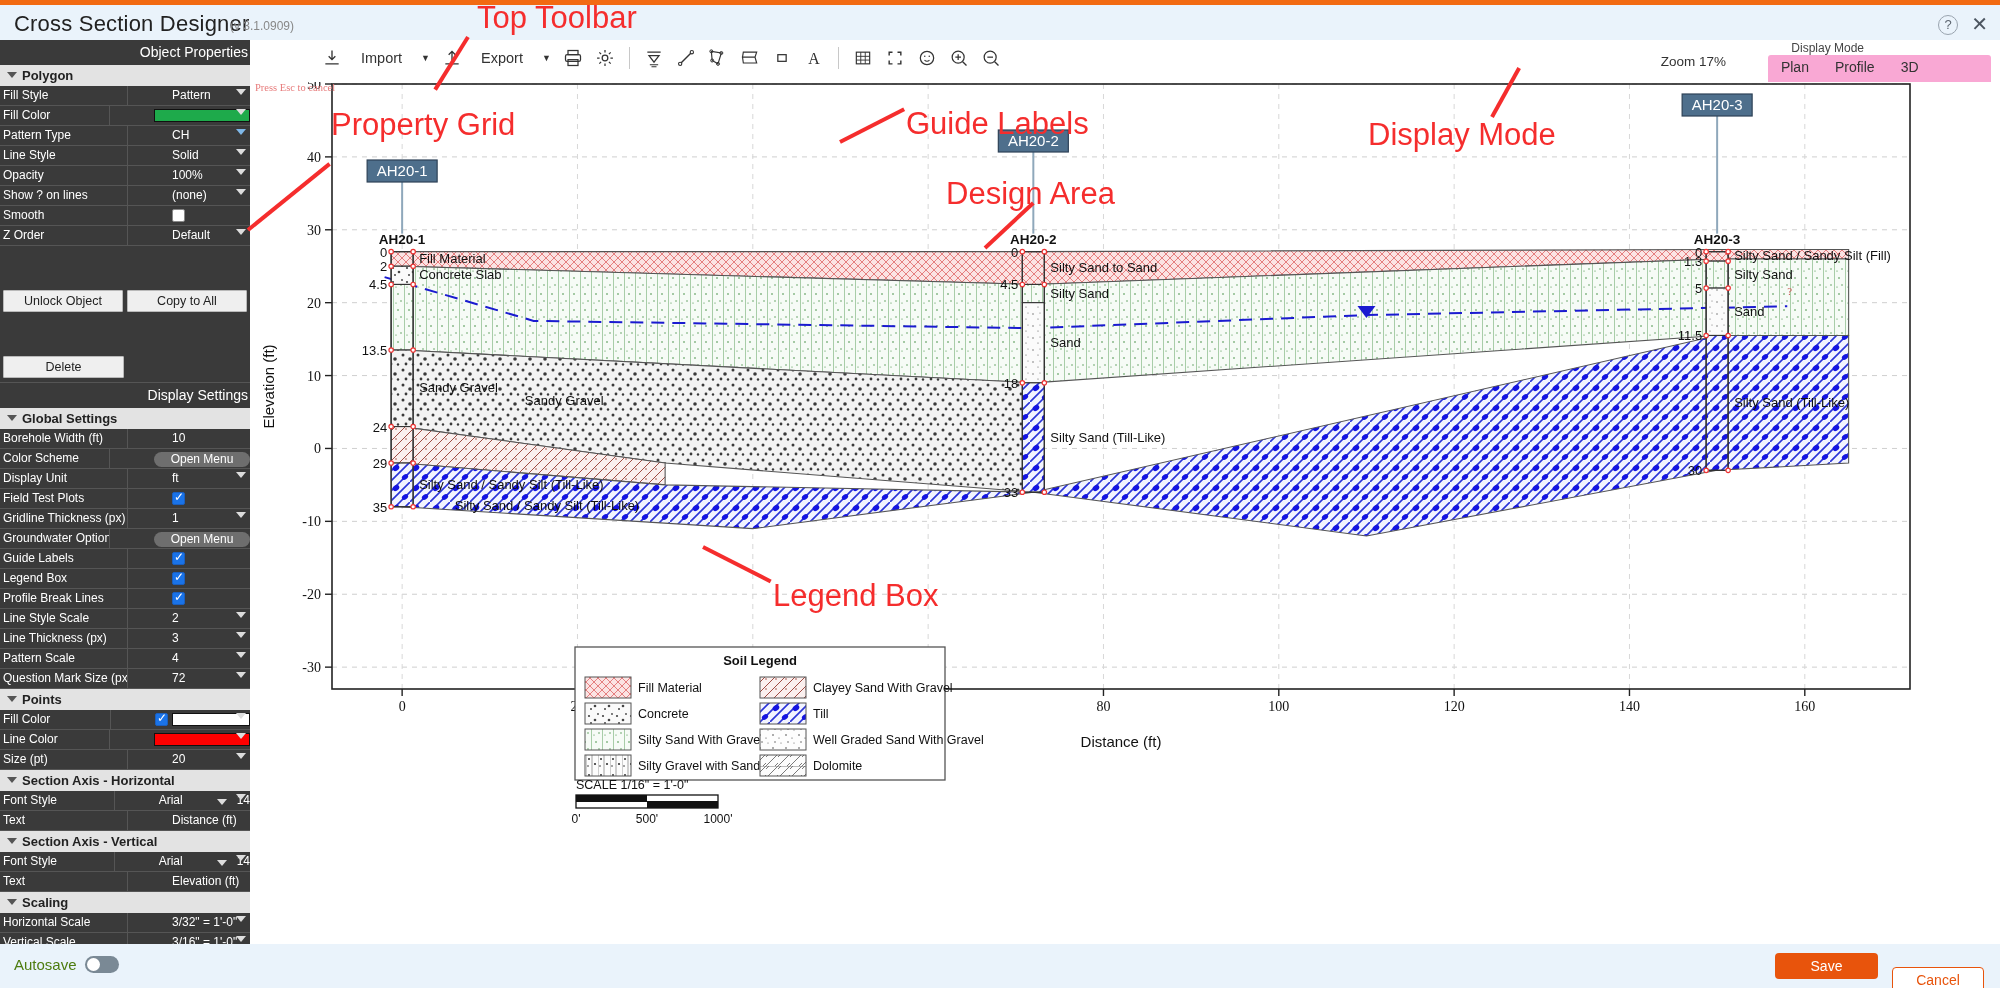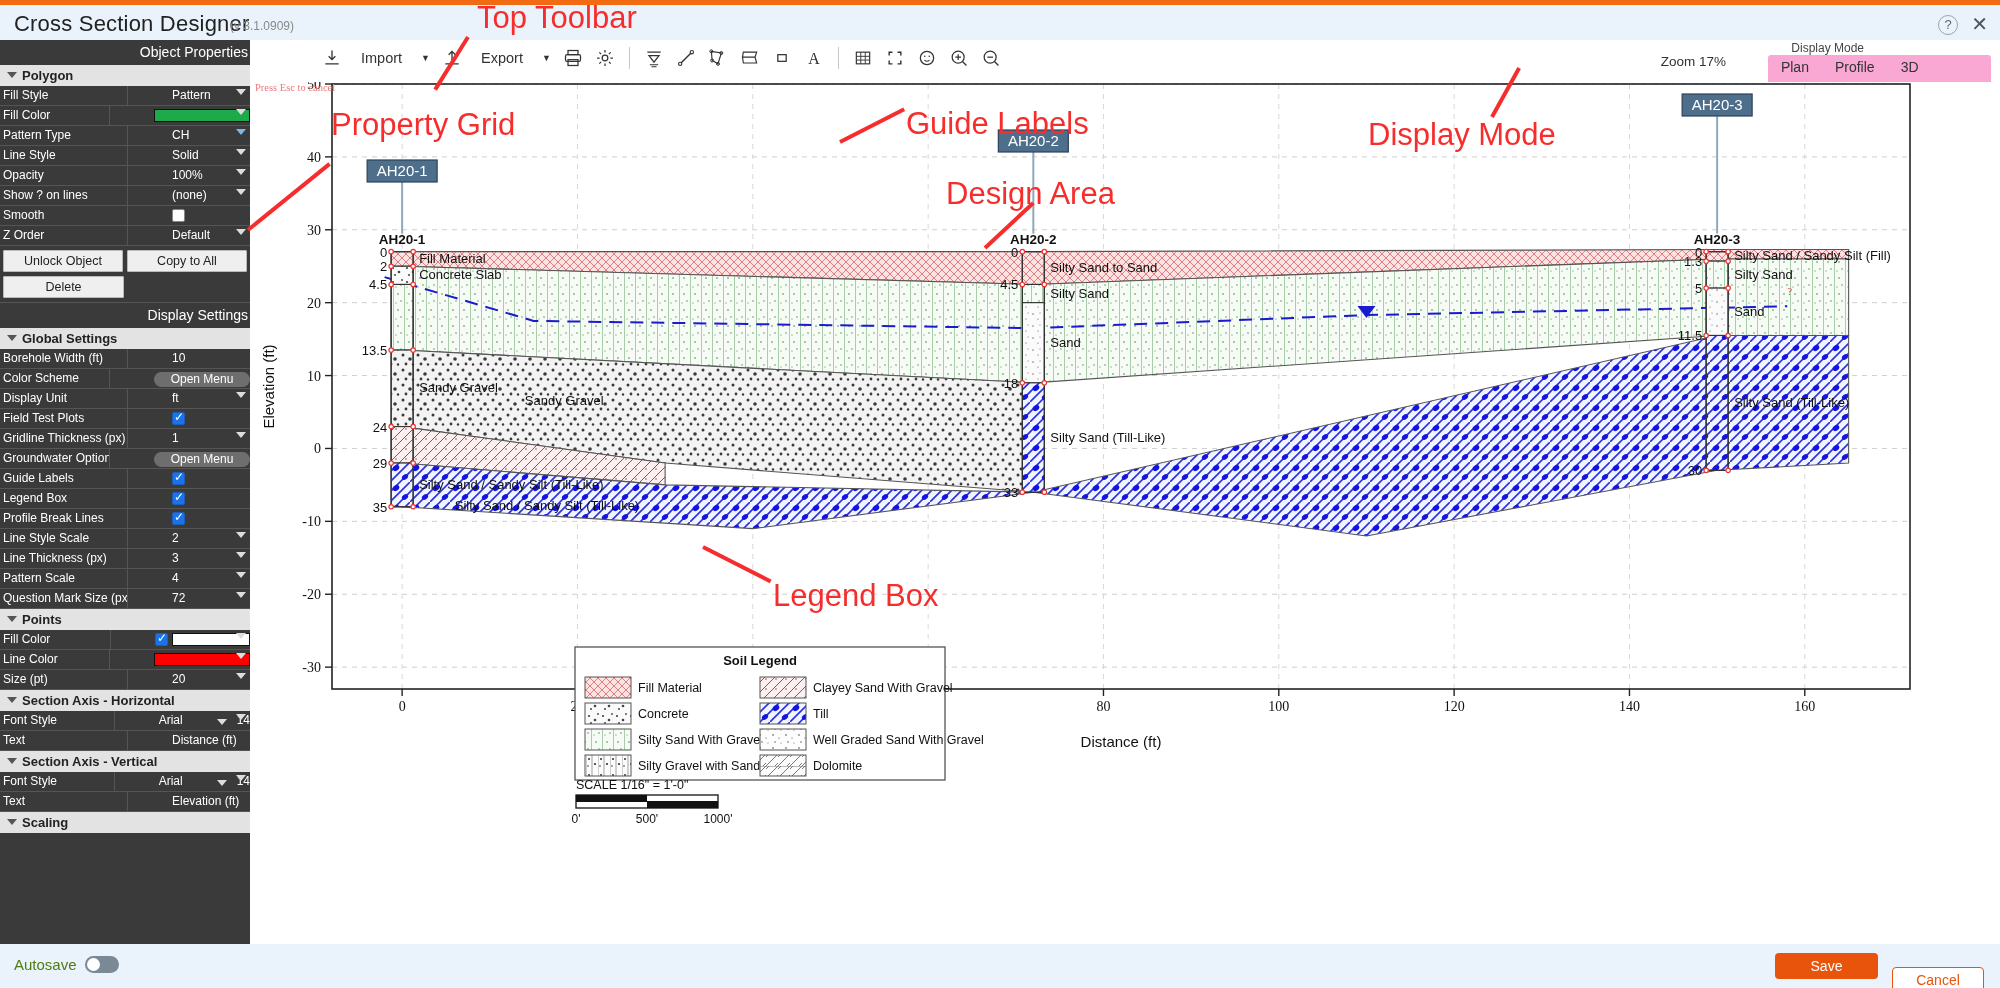--- a/index.html
+++ b/index.html
@@ -35,21 +35,21 @@
           border-left:5px solid transparent;border-right:5px solid transparent;border-top:6px solid #ddd;}
   .chev.solid { border-top-color:#7fb8e8; }
   .swatch { display:inline-block; height:13px; width:96px; border:1px solid #111; vertical-align:top; margin-top:1px;}
   .cb { display:inline-block; width:13px;height:13px; background:#1a73e8; border:1px solid #1a5fbf; border-radius:2px;
         position:relative; vertical-align:top; margin-top:1px;}
   .cb:after { content:"✓"; position:absolute; left:1px; top:-3px; font-size:12px; color:#fff; }
   .cb.empty { background:#fff; border:1px solid #888; }
   .cb.empty:after { content:""; }
   .pillbtn { display:inline-block; width:96px; text-align:center; background:#6e6e6e; color:#fff; border-radius:9px;
              font-size:12px; line-height:15px; height:15px; margin-top:1px; cursor:pointer;}
-  .btnrow { padding:4px 3px; display:flex; gap:4px; }
+  .btnrow { padding:4px 3px; display:flex; gap:4px;margin-top:40px; }
   .gbtn { flex:1; background:#efefef; color:#222; border:1px solid #b9b9b9; font-size:12.5px; text-align:center;
           padding:3px 0; cursor:pointer; border-radius:1px;}
   .fontsel { display:inline-block; width:58px; }
   #collapse-tab { position:absolute; left:250px; top:42px; width:14px; height:34px; background:#3a3a3a; color:#fff;
                   font-size:14px; text-align:center; line-height:34px; cursor:pointer; }
 
   
   #toolbar { position:absolute; left:250px; top:40px; width:1750px; height:42px; background:#fff; }
   #tools { position:absolute; left:68px; top:6px; display:flex; align-items:center; gap:4px; }
   .tbtn { display:flex; align-items:center; gap:19px; color:#333; font-size:14.5px; padding:2px 4px; cursor:pointer; }
@@ -250,20 +250,30 @@
       <div class="prow">
         <div class="plabel">Text</div>
         <div class="pval"><span>Elevation (ft)</span></div>
       </div>
     </div>
 
   <div class="group-header">
     <span class="caret"></span>
     <span>Scaling</span>
   </div>
+  <div id="scaling-rows">
+      <div class="prow">
+        <div class="plabel">Horizontal Scale</div>
+        <div class="pval"><span>3/32" = 1'-0"</span><span class="chev"></span></div>
+      </div>
+      <div class="prow">
+        <div class="plabel">Vertical Scale</div>
+        <div class="pval"><span>3/16" = 1'-0"</span><span class="chev"></span></div>
+      </div>
+    </div>
 </div>
 <div id="collapse-tab">‹</div>
 
 <div id="toolbar">
   <div id="tools">
     <div class="tbtn">
       <svg class="ticon" viewBox="0 0 24 24">
         <path d="M12 3v10M8 10l4 4 4-4M4 19h16" fill="none" stroke="#333" stroke-width="1.6"></path>
         </svg>
       <span>Import</span>

